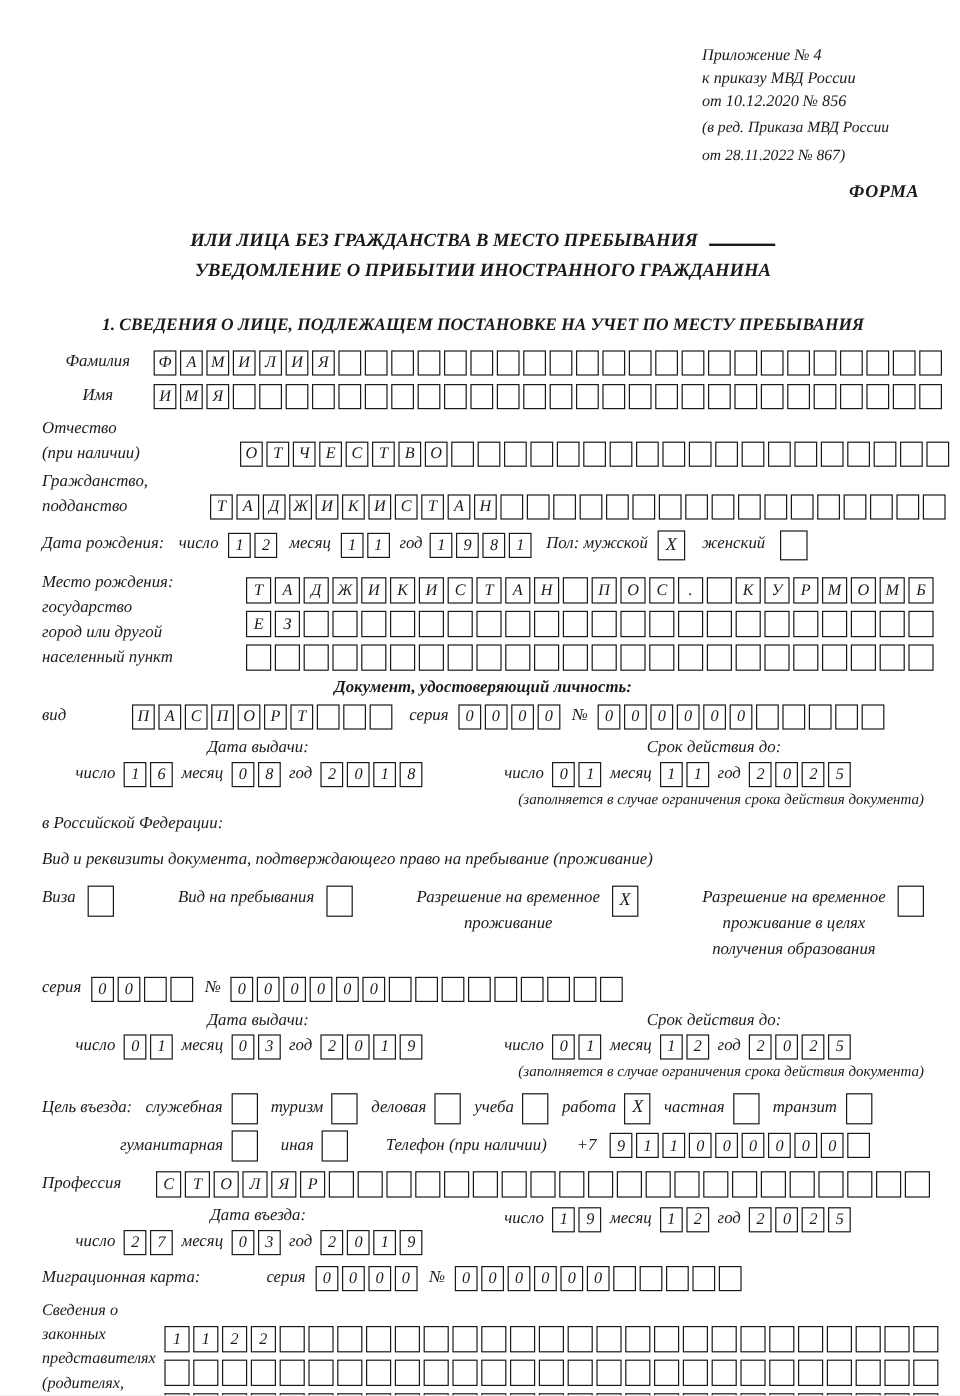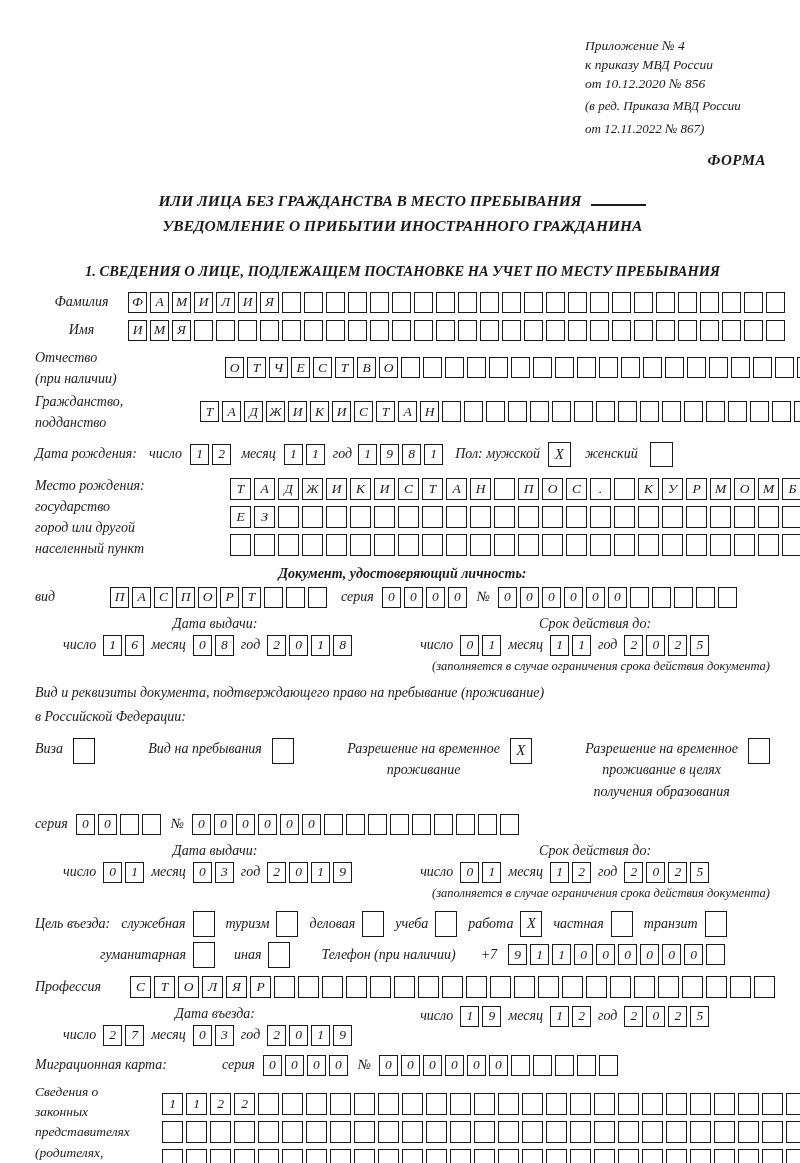--- a/index.html
+++ b/index.html
@@ -10,21 +10,21 @@
   
   .appendix {margin-left:550px; font-size:13.5px; line-height:1.42;}
   .appendix .sub {font-size:13px; margin-top:4px;}
   .forma {text-align:right; font-weight:bold; font-size:15px; margin-top:14px; letter-spacing:.5px; padding-right:4px;}
   .title {text-align:center; font-weight:bold; font-size:15.5px; margin-top:20px; line-height:1.6;}
   .blank-line {display:inline-block; width:55px; border-bottom:2px solid #1a1a1a; margin-left:10px; height:12px;}
   .sec-heading {text-align:center; font-weight:bold; font-size:14.5px; margin-top:24px;}
 
   
   .frow {display:flex; align-items:center; margin-top:7px;}
-  .frow.top {align-items:center;gap:25px;}
+  .frow.top {align-items:flex-end;}
   .lbl {font-size:14px; flex:0 0 auto; white-space:nowrap;}
   .lbl-block {font-size:14px; line-height:1.5; flex:0 0 auto;}
   .w93 {flex:0 0 93px;text-align:center;} .w95 {flex:0 0 95px;} .w75 {flex:0 0 75px;}
   .w140 {flex:0 0 140px;} .w165 {flex:0 0 165px;} .w170 {flex:0 0 170px;}
   .w102 {flex:0 0 102px; font-size:13.5px;}
   .g6 {margin-left:6px;} .g8 {margin-left:8px;} .g10 {margin-left:10px;}
   .g12 {margin-left:12px;} .g14 {margin-left:14px;} .g20 {margin-left:20px;} .g55 {margin-left:55px;}
 
   
   .cells {display:flex; gap:3px; flex:0 0 auto;}
@@ -62,21 +62,21 @@
 </head>
 <body>
 
 <div class="page">
 
   <div class="appendix">
     <div>Приложение № 4</div>
     <div>к приказу МВД России</div>
     <div>от 10.12.2020 № 856</div>
     <div class="sub">(в ред. Приказа МВД России</div>
-    <div class="sub">от 12.11.2022 № 867)</div>
+    <div class="sub">от 28.11.2022 № 867)</div>
   </div>
 
   <div class="forma">ФОРМА</div>
 
   <div class="title">
     <div>
       <span>ИЛИ ЛИЦА БЕЗ ГРАЖДАНСТВА В МЕСТО ПРЕБЫВАНИЯ</span><span class="blank-line"></span>
     </div>
     <div>УВЕДОМЛЕНИЕ О ПРИБЫТИИ ИНОСТРАННОГО ГРАЖДАНИНА</div>
   </div>
@@ -422,22 +422,22 @@
             <span class="cell">2</span>
             <span class="cell">0</span>
             <span class="cell">2</span>
             <span class="cell">5</span>
           </span>
       </div>
     </div>
   </div>
   <div class="note">(заполняется в случае ограничения срока действия документа)</div>
 
+  <div class="intro" style="margin-top:2px;">в Российской Федерации:</div>
   <div class="intro">Вид и реквизиты документа, подтверждающего право на пребывание (проживание)</div>
-  <div class="intro" style="margin-top:2px;">в Российской Федерации:</div>
 
   <div class="res-row">
     <div class="res-opt">
       <span class="opt-text">Виза</span>
       <span class="checkbox"></span>
     </div>
     <div class="res-opt">
       <span class="opt-text">Вид на пребывания</span>
       <span class="checkbox"></span>
     </div>

